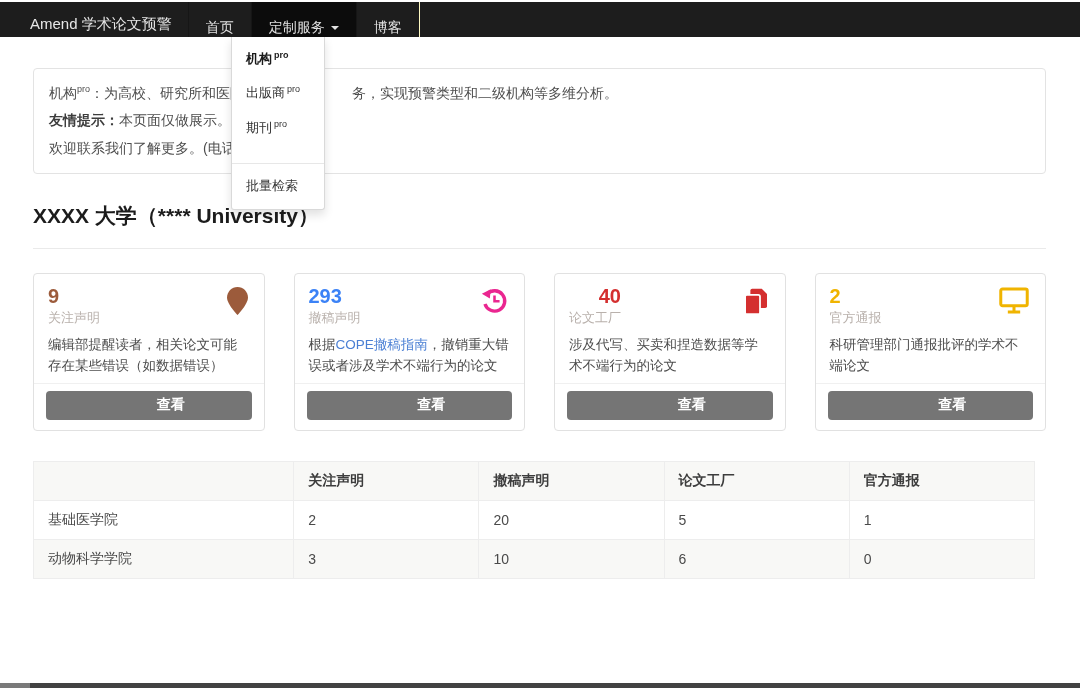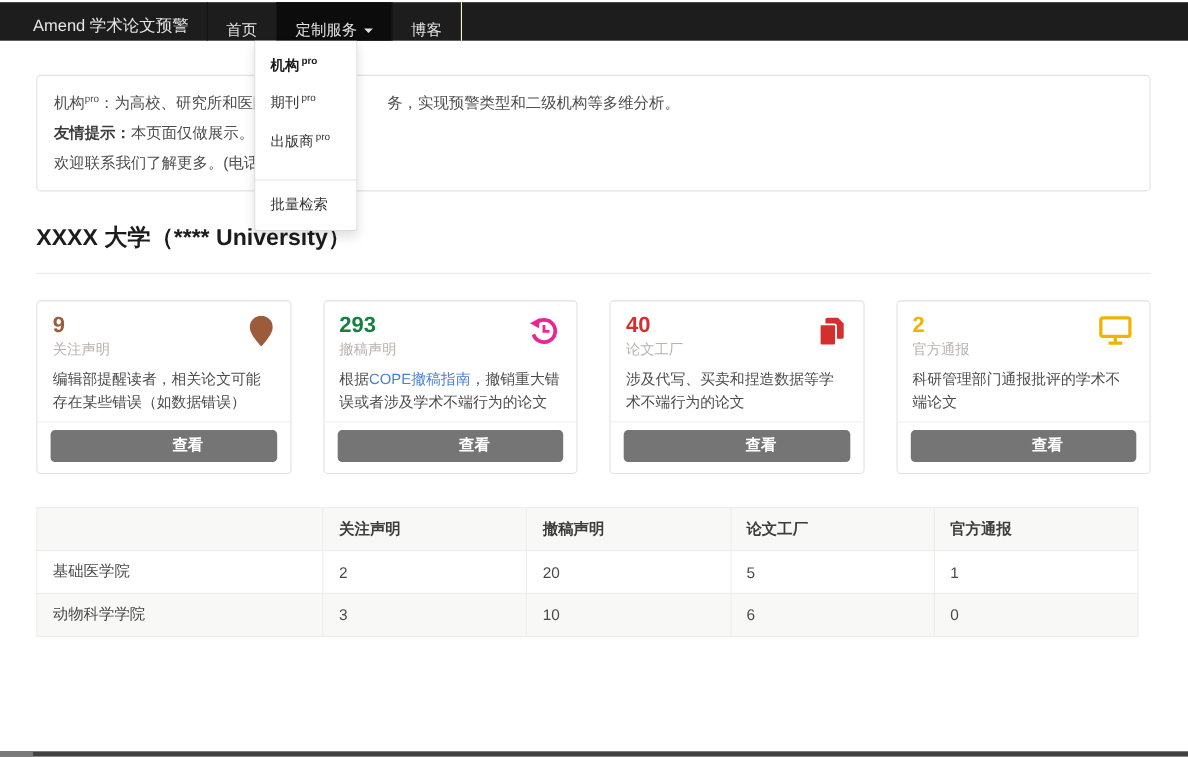--- a/index.html
+++ b/index.html
@@ -77,22 +77,22 @@
 
 <nav class="navbar">
   <a class="brand">Amend 学术论文预警</a>
   <a class="nav-item">首页</a>
   <a class="nav-item open"><span>定制服务</span><span class="caret"></span></a>
   <a class="nav-item">博客</a>
 </nav>
 
 <div class="dropdown-menu">
   <a class="dd-item active"><span>机构</span><sup>pro</sup></a>
+  <a class="dd-item"><span>出版商</span><sup>pro</sup></a>
   <a class="dd-item"><span>期刊</span><sup>pro</sup></a>
-  <a class="dd-item"><span>出版商</span><sup>pro</sup></a>
   <div class="dd-divider"></div>
   <a class="dd-item">批量检索</a>
 </div>
 
 <div class="container">
 
   <div class="notice">
     <div><span>机构</span><sup>pro</sup><span>：为高校、研究所和医院等</span><span class="covered-gap"></span><span>务，实现预警类型和二级机构等多维分析。</span></div>
     <div><span class="bold">友情提示：</span><span>本页面仅做展示。</span></div>
     <div><span>欢迎联系我们了解更多。(电话：0</span></div>
@@ -119,21 +119,21 @@
       </div>
       <div class="card-footer">
         <button class="view-btn">查看</button>
       </div>
     </div>
 
     <div class="card">
       <div class="card-body">
         <div class="card-top">
           <div>
-            <div class="card-num" style="color: #15803d;">293</div>
+            <div class="card-num" style="color: #3b82f6;">293</div>
             <div class="card-label">撤稿声明</div>
           </div>
           <span class="card-icon" style="color: rgb(234, 38, 144);">
             <svg width="27" height="27" viewBox="0 0 32 32" fill="none">
               <path d="M7.2 8.5 A12 12 0 1 1 4.7 20.1" stroke="currentColor" stroke-width="4" fill="none"></path>
               <path d="M1 8 L11.5 2.6 L10.5 13.5 Z" fill="currentColor"></path>
               <path d="M16 10 v7 h6" stroke="currentColor" stroke-width="3" fill="none"></path>
             </svg>
           </span>
         </div>
@@ -141,21 +141,21 @@
       </div>
       <div class="card-footer">
         <button class="view-btn">查看</button>
       </div>
     </div>
 
     <div class="card">
       <div class="card-body">
         <div class="card-top">
           <div>
-            <div class="card-num" style="color: rgb(212, 47, 47);">40</div>
+            <div class="card-num" style="color: rgb(212, 47, 47); text-align: right;">40</div>
             <div class="card-label">论文工厂</div>
           </div>
           <span class="card-icon" style="color: rgb(212, 47, 47);">
             <svg width="25" height="28" viewBox="0 0 28 32" fill="currentColor">
               <path d="M9 2 h11 l6 6 v14 a2 2 0 0 1 -2 2 h-15 a2 2 0 0 1 -2 -2 v-18 a2 2 0 0 1 2 -2 z"></path>
               <path d="M3 9 h13 a2 2 0 0 1 2 2 v18 a2 2 0 0 1 -2 2 h-13 a2 2 0 0 1 -2 -2 v-18 a2 2 0 0 1 2 -2 z" stroke="#fff" stroke-width="2"></path>
             </svg>
           </span>
         </div>
         <div class="card-desc">涉及代写、买卖和捏造数据等学术不端行为的论文</div>

